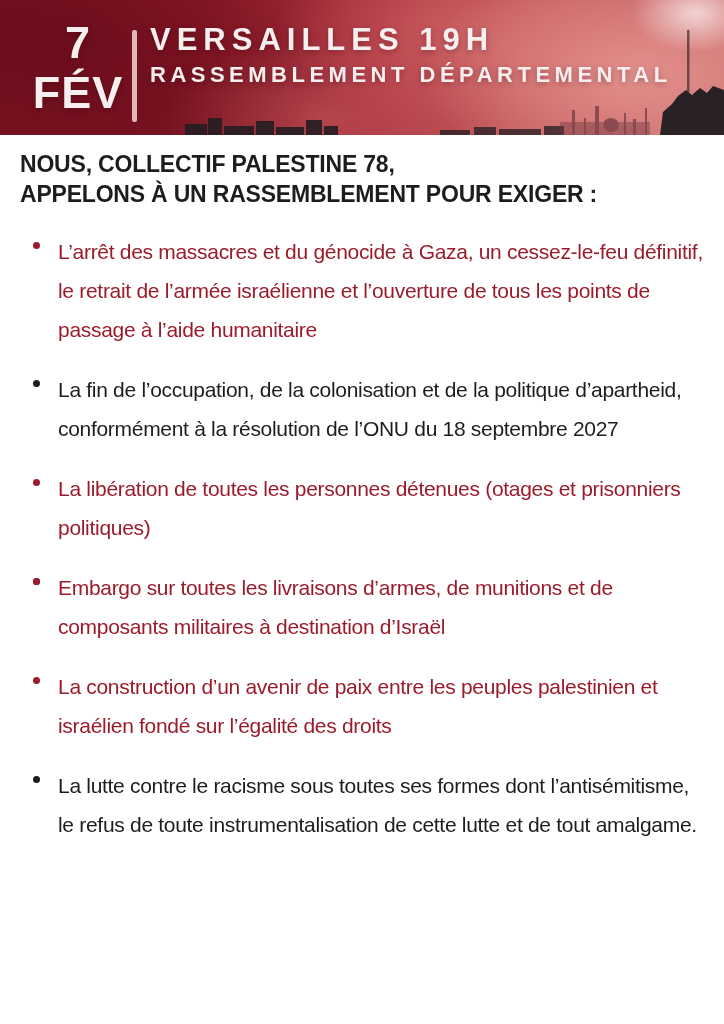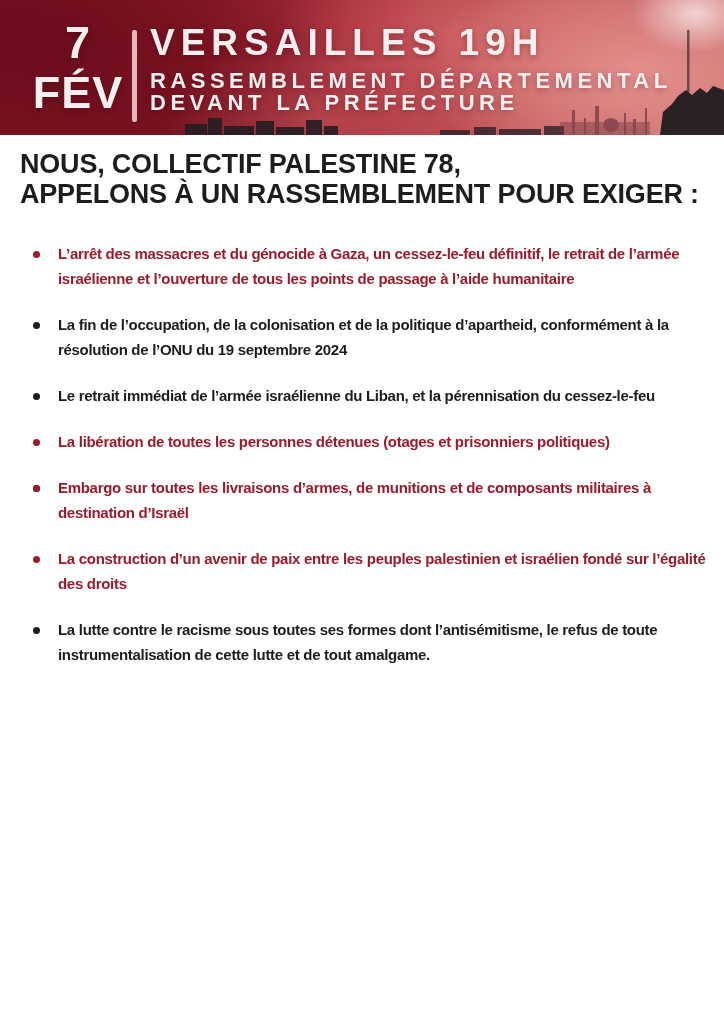--- a/index.html
+++ b/index.html
@@ -33,37 +33,37 @@
   .date-month{font-size:45px;margin-top:5px;letter-spacing:1px;text-align:center;}
   .separator{
     position:absolute;left:132px;top:30px;width:5px;height:92px;
     background:rgba(243,214,214,.85);border-radius:2px;
   }
   .title-block{
     position:absolute;left:150px;top:24px;
     color:var(--banner_text,#f7eef0);font-weight:700;
     text-shadow:0 2px 6px rgba(60,0,10,.35);
   }
-  .banner-title{font-size:37px;letter-spacing:6px;line-height:1;white-space:nowrap;}
+  .banner-title{font-size:31px;letter-spacing:6px;line-height:1;white-space:nowrap;}
   .banner-sub{font-size:22px;letter-spacing:4.5px;line-height:22px;white-space:nowrap;}
   .banner-sub.first{margin-top:9px;}
 
   
   .content{padding:14px 14px 0 20px;}
   .heading{
-    margin:0 0 32px 0;
+    margin:0 0 23px 0;
     color:var(--text_dark,#1d1d1b);
-    font-size:27px;font-weight:700;line-height:30px;letter-spacing:-0.2px;
+    font-size:23px;font-weight:700;line-height:30px;letter-spacing:-0.2px;
   }
   .demands{list-style:none;margin:0;padding:0 0 0 10px;}
   .demand{
     position:relative;
     padding-left:28px;
     margin:0 0 21px 0;
-    font-size:15px;font-weight:700;line-height:25px;letter-spacing:-0.3px;
+    font-size:21px;font-weight:400;line-height:39px;letter-spacing:-0.3px;
     max-width:662px;
   }
   .demand:last-child{margin-bottom:8px;}
   .demand .dot{
     position:absolute;left:3px;top:10px;width:7px;height:7px;border-radius:50%;
     background:currentColor;
   }
   .demand.red{color:var(--accent_red,#9c1b2b);}
   .demand.black{color:var(--text_dark,#1d1d1b);}
 </style>
@@ -110,42 +110,37 @@
     <div class="date-block">
       <div class="date-day">7</div>
       <div class="date-month">FÉV</div>
     </div>
 
     <div class="separator"></div>
 
     <div class="title-block">
       <div class="banner-title">VERSAILLES 19H</div>
       <div class="banner-sub first">RASSEMBLEMENT DÉPARTEMENTAL</div>
-      <div class="banner-sub">DEVANT LA PRÉFECTURE</div>
     </div>
   </header>
 
   <main class="content">
     <h1 class="heading">
       <span>NOUS, COLLECTIF PALESTINE 78,</span><br>
       <span>APPELONS À UN RASSEMBLEMENT POUR EXIGER :</span>
     </h1>
 
     <ul class="demands">
       <li class="demand red">
         <span class="dot"></span>
         <span>L’arrêt des massacres et du génocide à Gaza, un cessez-le-feu définitif, le retrait de l’armée israélienne et l’ouverture de tous les points de passage à l’aide humanitaire</span>
       </li>
       <li class="demand black">
         <span class="dot"></span>
-        <span>La fin de l’occupation, de la colonisation et de la politique d’apartheid, conformément à la résolution de l’ONU du 19 septembre 2024</span>
-      </li>
-      <li class="demand black">
-        <span class="dot"></span>
-        <span>Le retrait immédiat de l’armée israélienne du Liban, et la pérennisation du cessez-le-feu</span>
+        <span>La fin de l’occupation, de la colonisation et de la politique d’apartheid, conformément à la résolution de l’ONU du 18 septembre 2027</span>
       </li>
       <li class="demand red">
         <span class="dot"></span>
         <span>La libération de toutes les personnes détenues (otages et prisonniers politiques)</span>
       </li>
       <li class="demand black">
         <span class="dot"></span>
       </li>
       <li class="demand red">
         <span class="dot"></span>

